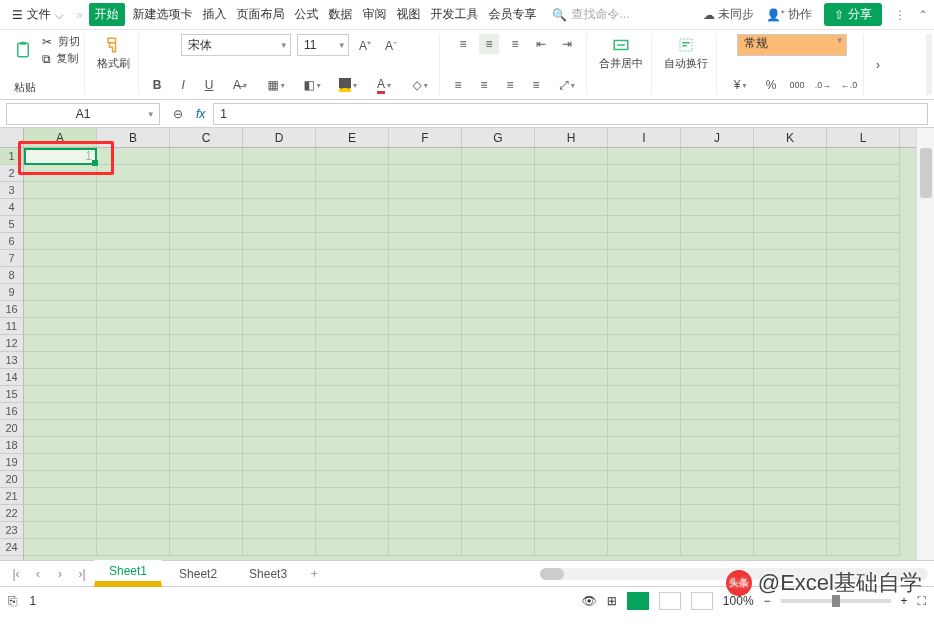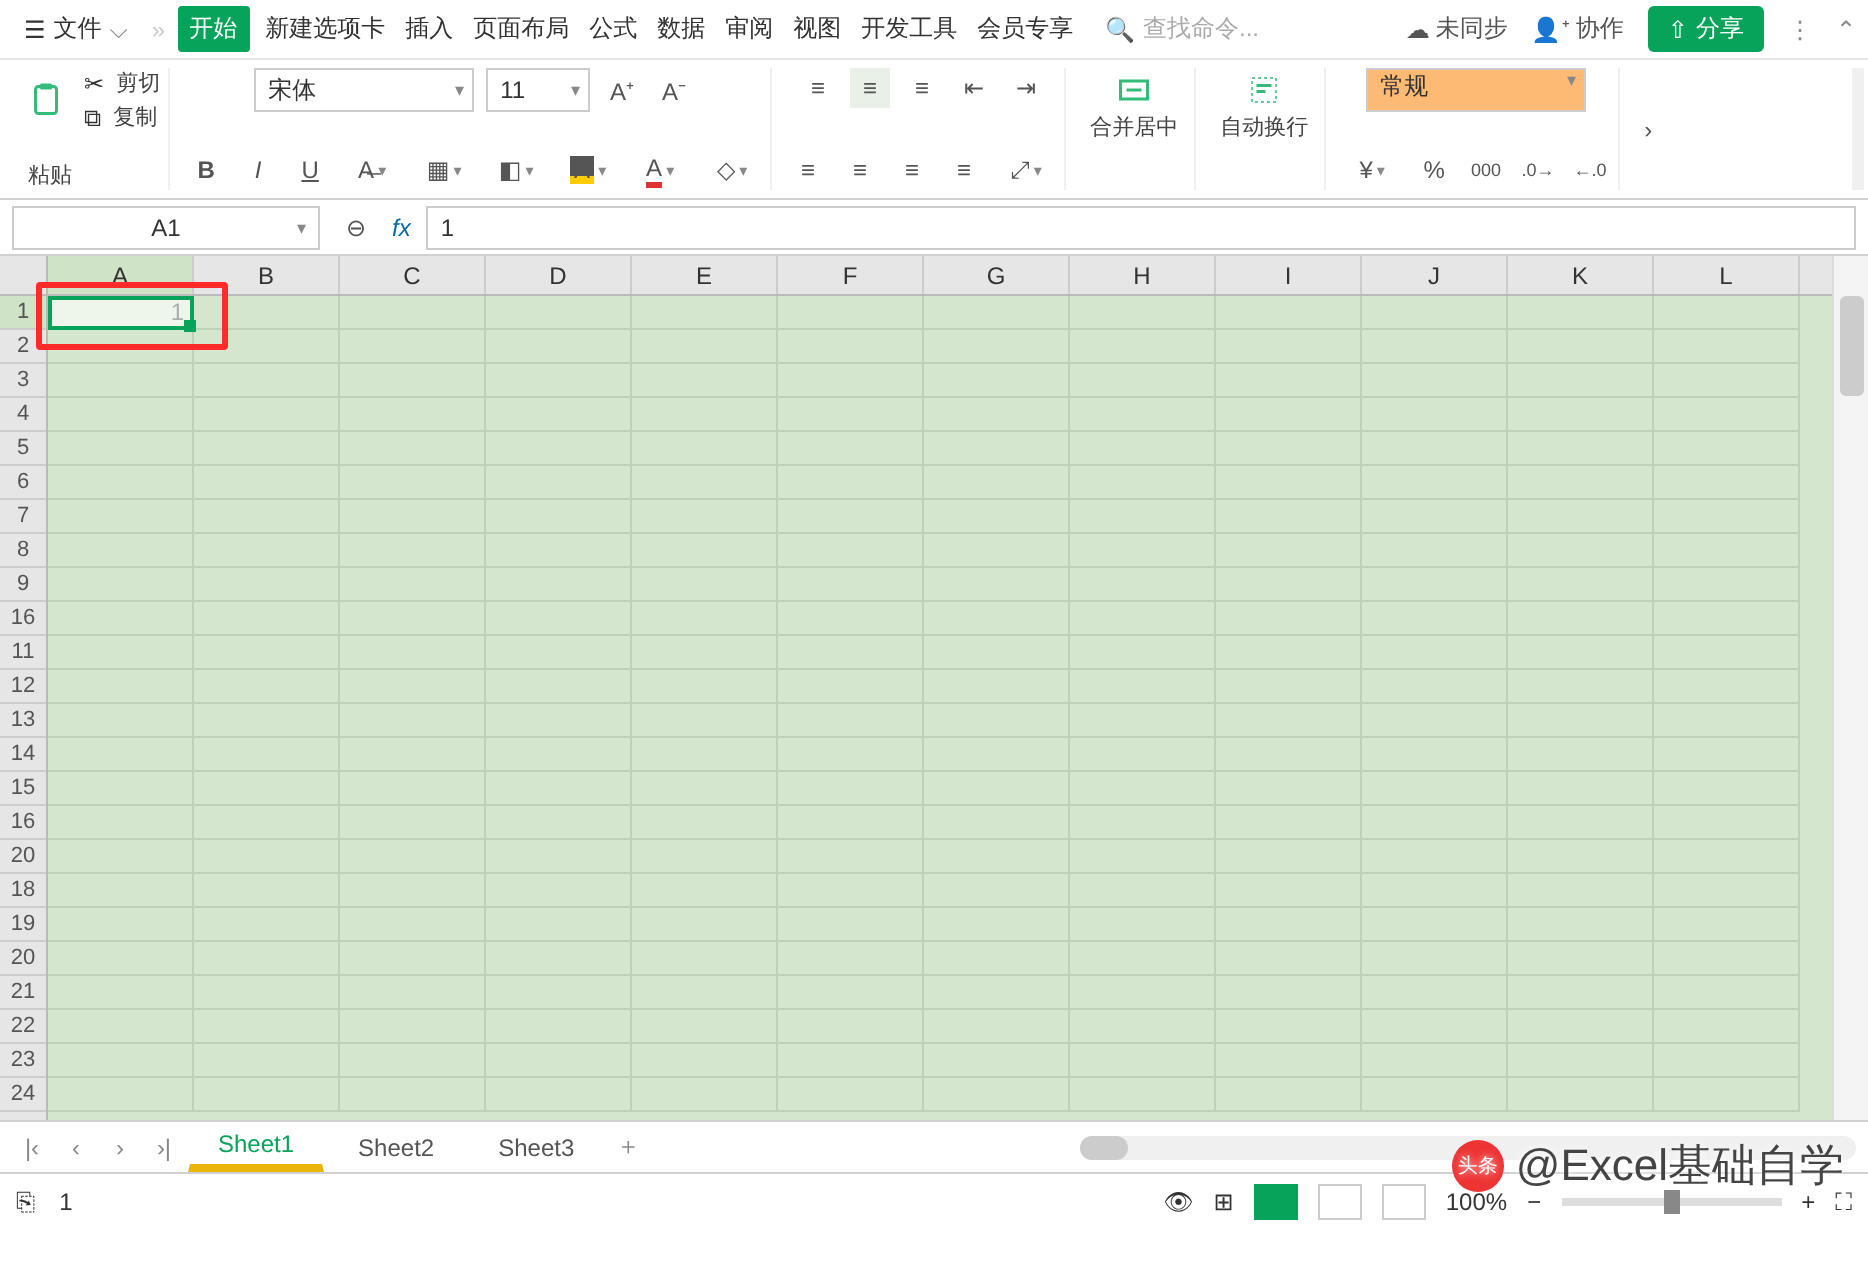--- a/index.html
+++ b/index.html
@@ -58,21 +58,21 @@
 
 
 .hl { position:absolute; border:3px solid #ff2a2a; pointer-events:none; z-index:5; border-radius:2px;}
 .selcell { position:absolute; border:2px solid #07a35a; background:rgba(255,255,255,.6); z-index:3; }
 .selcell .handle { position:absolute; right:-3px; bottom:-3px; width:6px; height:6px; background:#07a35a;}
 
 
 .sheetbar { height:26px; border-top:1px solid #d0d0d0; display:flex; align-items:center; gap:2px; padding:0 6px; position:relative;}
 .sheetbar .navb { width:20px; text-align:center; color:#888; }
 .stab { padding: 3px 14px; border:1px solid transparent; color:#555;}
-.stab.active { color:#07a35a; border-bottom:4px solid #eab308; background:#fff;}
+.stab.active { color:#07a35a; border-bottom:6px solid #eab308; background:#fff;}
 .addtab { width:20px; text-align:center; color:#888;}
 .sheetbar .hscroll { position:absolute; right:6px; left:540px; top:7px; height:12px; background:#f0f0f0; border-radius:6px;}
 .sheetbar .hscroll .th { position:absolute; left:0; width:24px; top:0; bottom:0; background:#ccc; border-radius:6px;}
 
 
 .status { height:28px; border-top:1px solid #d0d0d0; display:flex; align-items:center; padding:0 8px; gap:12px;}
 .status .right { margin-left:auto; display:flex; align-items:center; gap:10px;}
 .viewbtn { width:22px; height:18px; border:1px solid #ccc; background:#fff;}
 .viewbtn.active { background:#07a35a; border-color:#07a35a;}
 .zoomslider { width:110px; height:4px; background:#ddd; position:relative;}
@@ -141,20 +141,28 @@
         </div>
         <div class="trow">
           <span>⧉</span>
           <span class="tlabel">复制</span>
         </div>
       </div>
     </div>
     <div class="tlabel" style="align-self:flex-start;margin-left:4px;">粘贴</div>
   </div>
 
+  <div class="tgroup">
+    <div class="bigbtn">
+      <svg class="ico" viewBox="0 0 24 24">
+          <path d="M4 3h10v6H4z M6 9v6h4v6h4V9" fill="none" stroke="#e8a23a" stroke-width="2"></path>
+        </svg>
+      <span class="tlabel">格式刷</span>
+    </div>
+  </div>
 
   <div class="tgroup" style="min-width:260px;">
     <div class="trow">
       <div class="fontsel dd">
           <span>宋体</span>
         </div>
       <div class="fontsize dd" style="position:relative;">
           <span>11</span>
         </div>
       <div class="tb-ico">A⁺</div>

